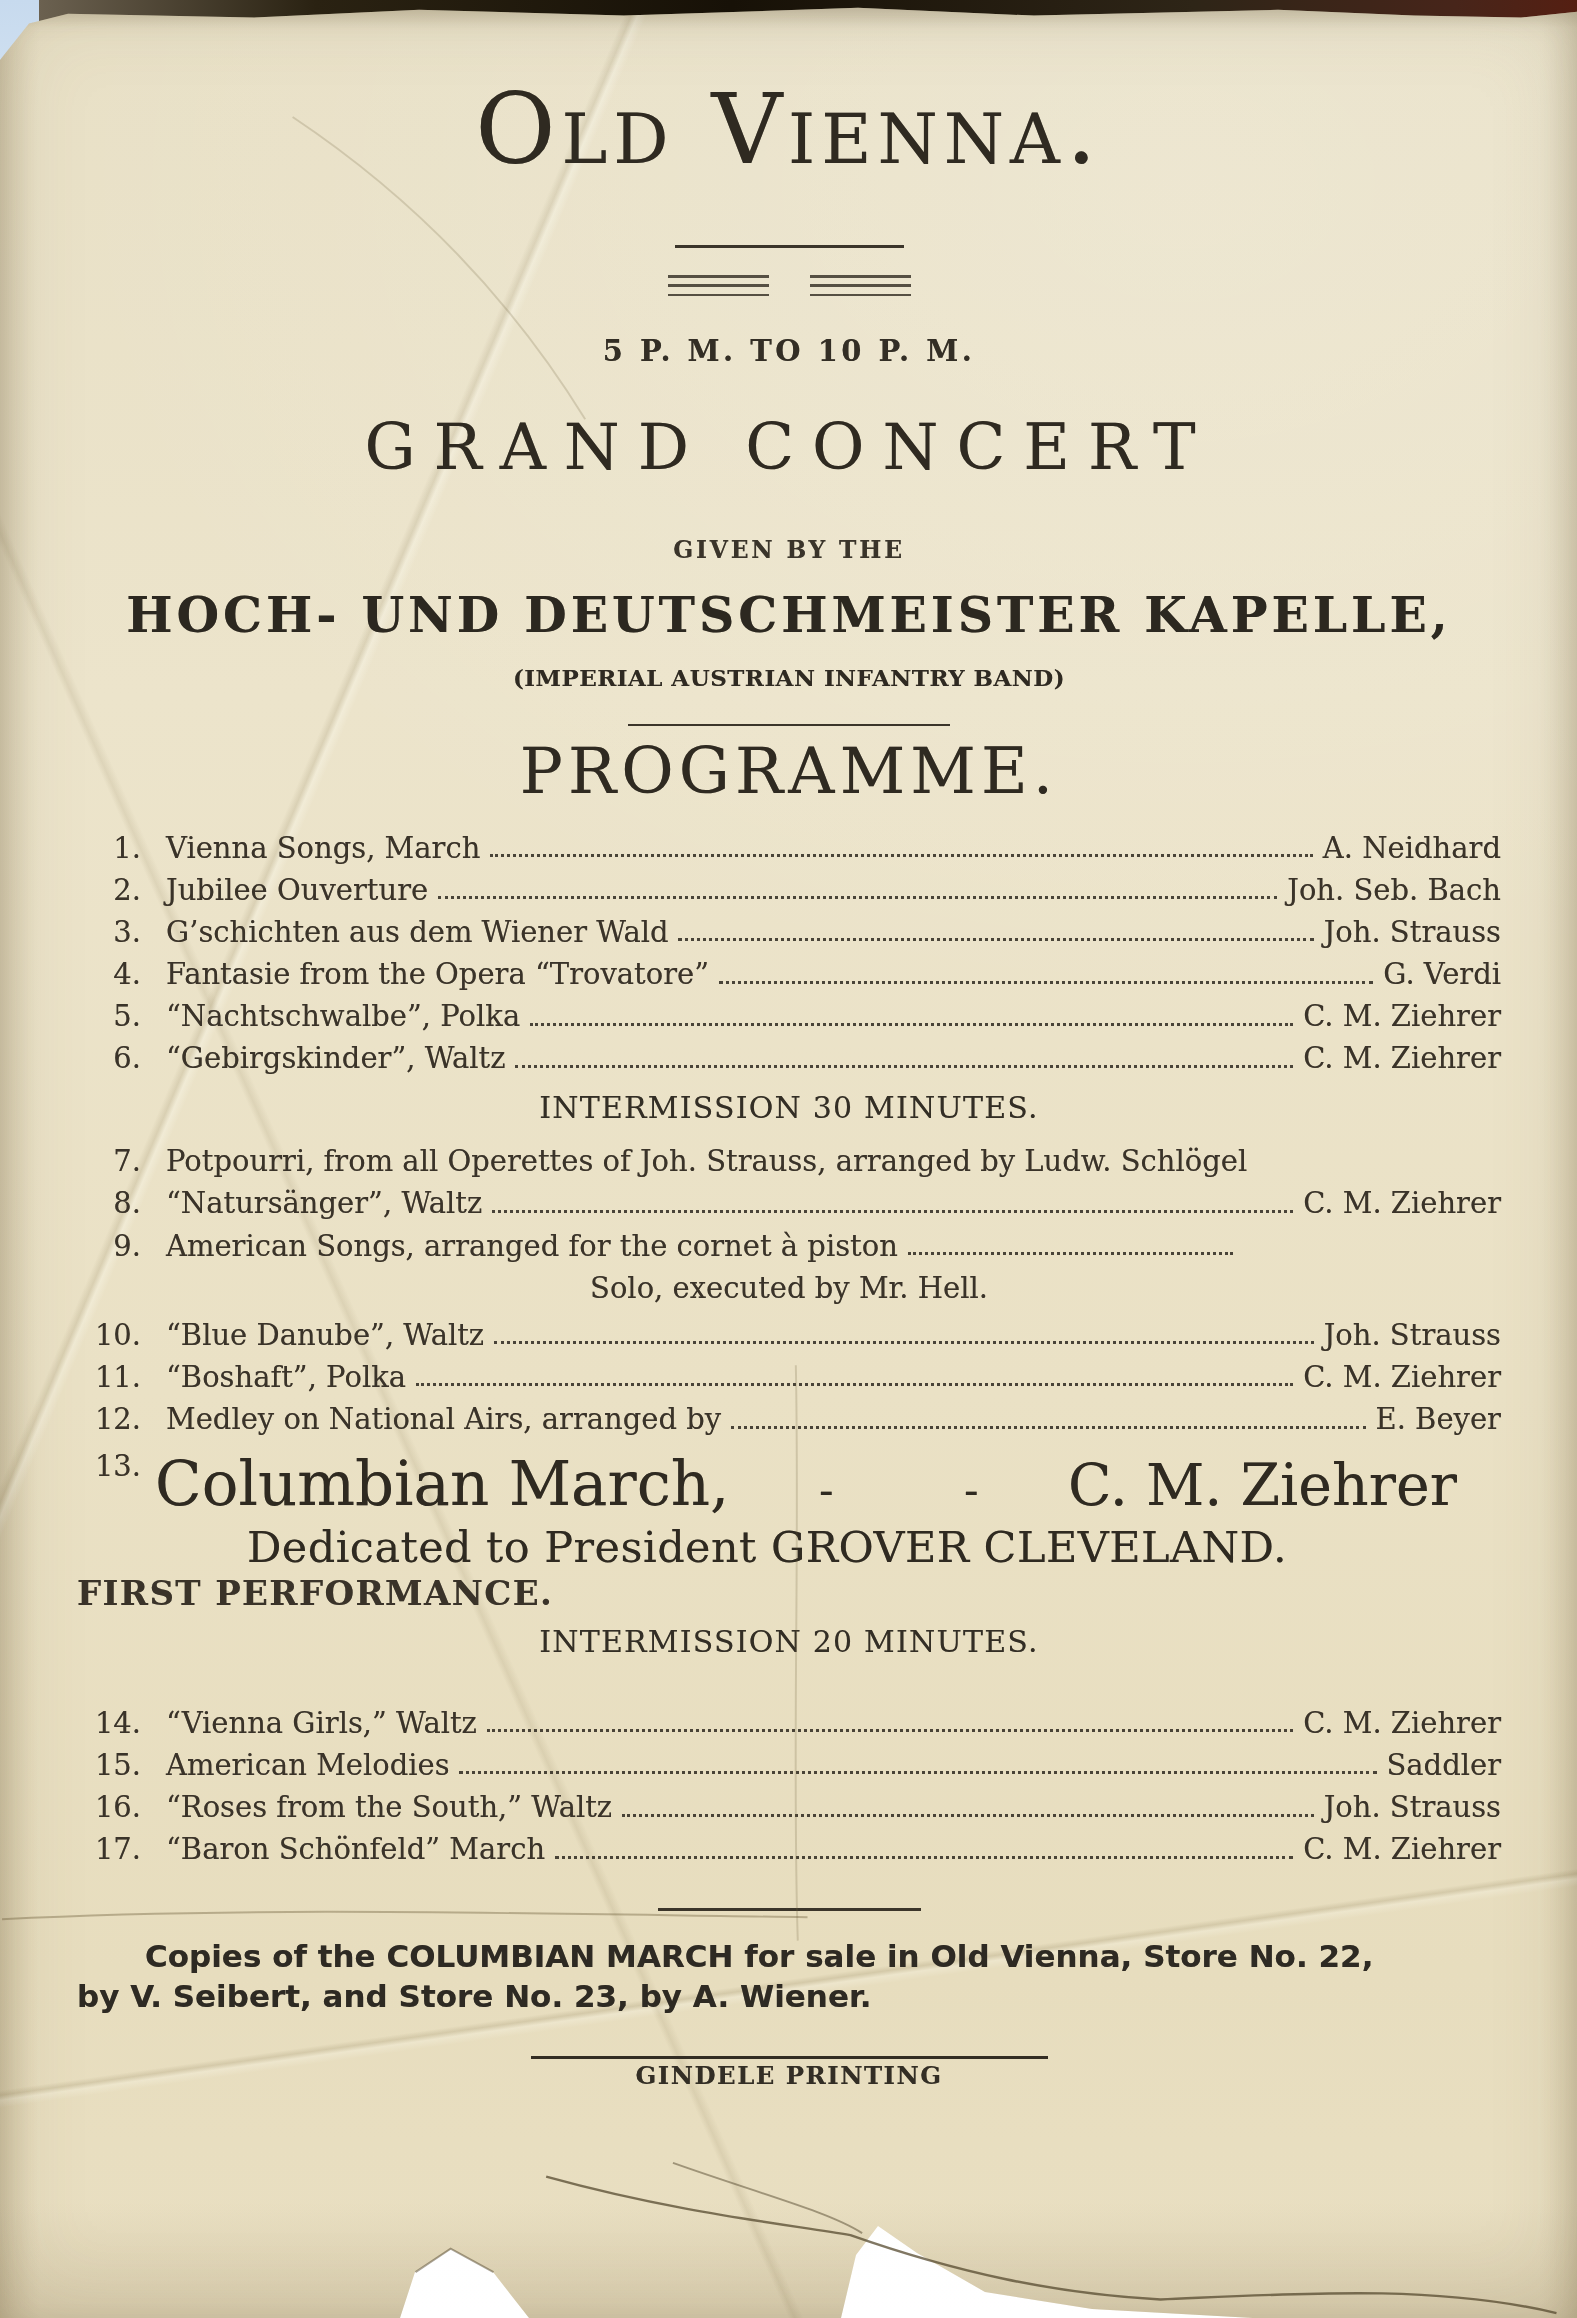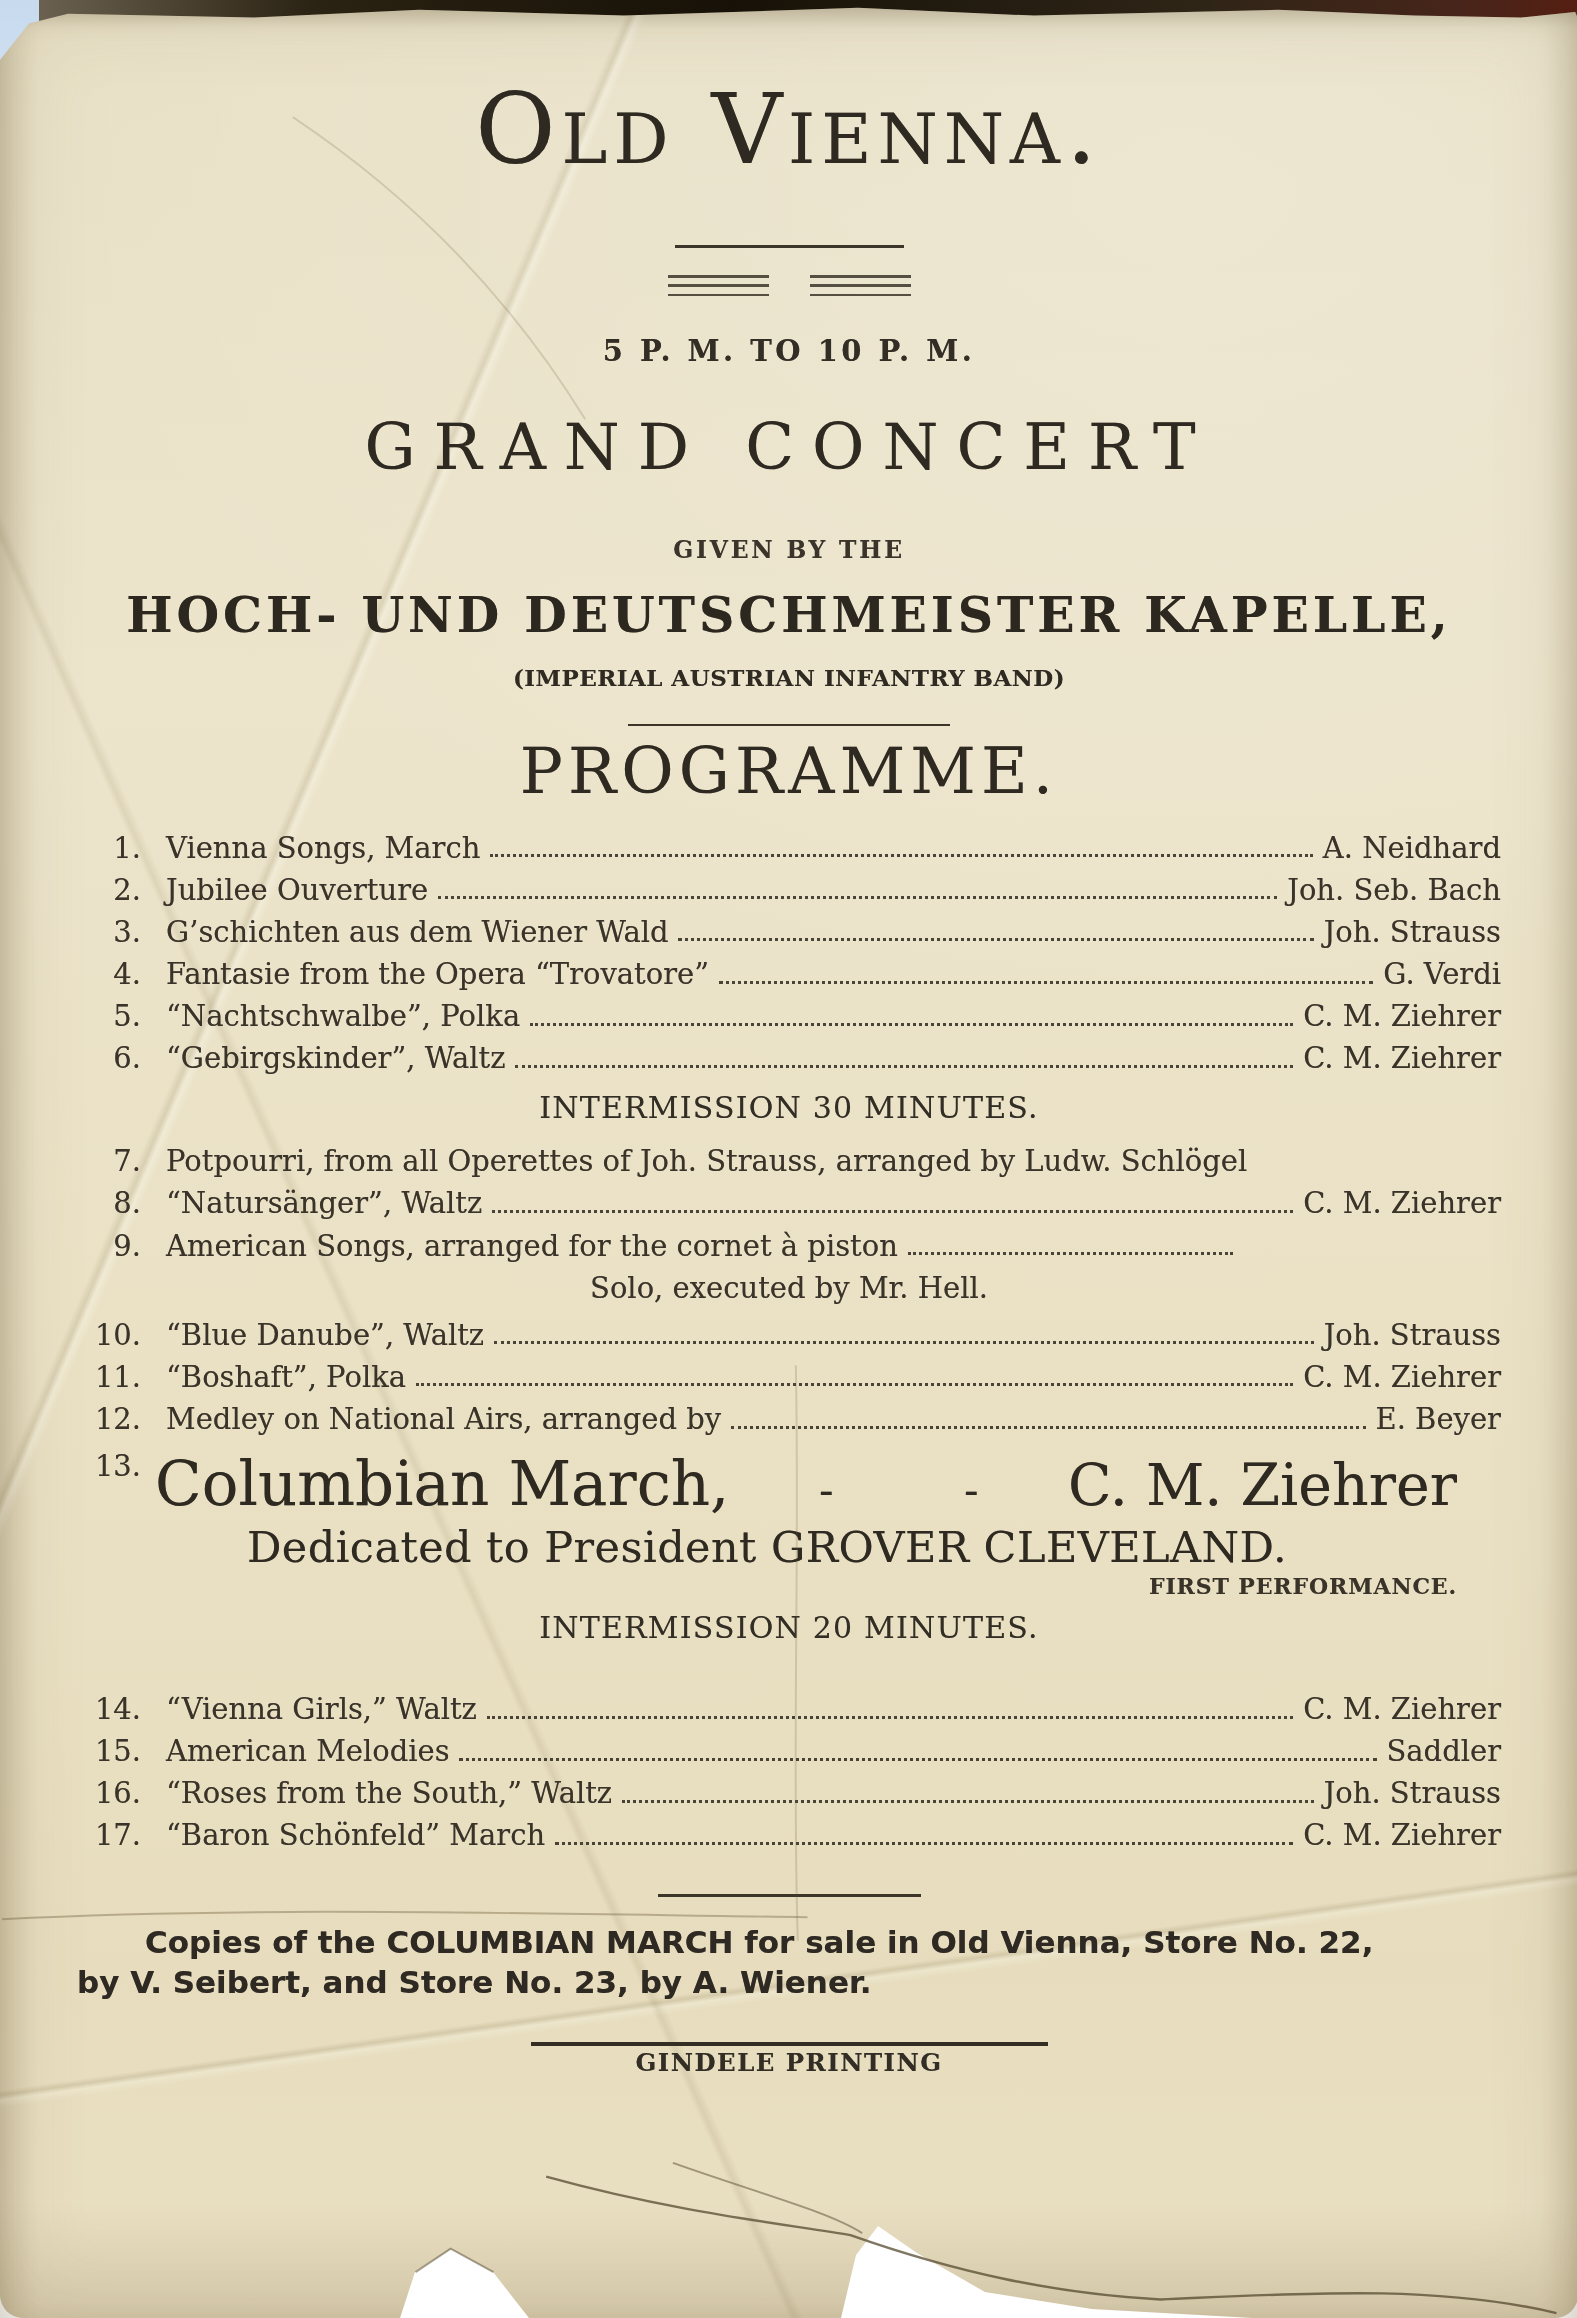--- a/index.html
+++ b/index.html
@@ -12,21 +12,21 @@
     clip-path:polygon(0px 60px,29px 23.4px,68px 13.7px,254px 17.6px,419px 9.8px,624px 15.6px,858px 7.8px,1034px 15.6px,1278px 9.8px,1414px 15.6px,1521px 17.6px,1578px 11.7px,
       1578px 2318px,1253px 2318px,1092px 2309px,985px 2292px,917px 2253px,878px 2226px,856px 2255px,841px 2318px,
       529px 2318px,493px 2272px,451px 2249px,415px 2272px,400px 2318px,0px 2318px);
     background:
       radial-gradient(120% 60% at 75% 8%,rgba(255,255,252,.18),transparent 60%),
       linear-gradient(113deg,transparent 24.6%,rgba(125,110,70,.16) 24.9%,rgba(255,255,245,.30) 25.15%,transparent 25.5%),
       linear-gradient(66deg,transparent 30.2%,rgba(125,110,70,.13) 30.45%,transparent 30.8%),
       linear-gradient(172deg,transparent 82.3%,rgba(125,110,70,.18) 82.5%,rgba(255,255,245,.25) 82.7%,transparent 83%),
       linear-gradient(90deg,rgba(120,100,60,.14),transparent 2.5%,transparent 97.5%,rgba(120,100,60,.12)),
       linear-gradient(180deg,rgba(100,85,50,.22),transparent 1.2%,transparent 95%,rgba(120,100,60,.15)),
-      linear-gradient(180deg,#e8e0c6 0%,#ece4cb 30%,#eae1c5 60%,#e7ddbe 85%,#e9dfc2 100%); border-radius: 23px;}
+      linear-gradient(180deg,#e8e0c6 0%,#ece4cb 30%,#eae1c5 60%,#e7ddbe 85%,#e9dfc2 100%);}
   .paper::after{content:"";position:absolute;inset:0;pointer-events:none;
     box-shadow:inset 0 0 88px rgba(110,95,60,.18),inset 0 13.7px 29px rgba(90,75,45,.20);}
   .overlay-svg{position:absolute;inset:0;z-index:3;pointer-events:none;}
   .sheet-content{position:relative;width:1424px;margin:0 auto;padding-top:78px;}
   .center{text-align:center;}
   
   .ov-title{font-variant:small-caps;font-variant-caps:small-caps;font-size:98px;line-height:1.05;
     letter-spacing:.06em;color:#2f2a21;font-weight:400;}
   .title-rule{width:229px;height:2.9px;margin:64px auto 0;background:#3b352a;}
   .date-row{display:flex;align-items:center;justify-content:center;gap:41px;margin-top:27px;}
@@ -55,21 +55,21 @@
   .intermission.first{margin:15.6px 0 19.5px;}
   .intermission.second{margin:11.7px 0 47px;}
   
   .feature{margin-top:13.7px;padding-right:44px;}
   .feature-row{display:flex;align-items:baseline;}
   .feature-row .fnum{flex:0 0 64px;text-align:right;margin-right:14px;font-size:29px;align-self:flex-start;}
   .feature-row .ftitle{font-size:61px;line-height:1.1;color:#2f2a21;}
   .feature-row .fdash{flex:1 1 auto;text-align:center;font-size:43px;word-spacing:117px;color:#2f2a21;}
   .feature-row .fcomposer{font-size:57px;line-height:1.1;color:#2f2a21;}
   .dedication{margin-top:5.9px;text-align:center;font-size:43px;letter-spacing:.01em;color:#2f2a21;}
-  .subnote{margin-top:2px;text-align:right;font-size:22px;font-weight:700;letter-spacing:.04em;}
+  .subnote{margin-top:2px;text-align:left;font-size:34px;font-weight:700;letter-spacing:.04em;}
   
   .footer-rule{width:263px;height:3.4px;margin:41px auto 0;background:#3b352a;}
   .sale-notice{margin-top:25px;font-family:"DejaVu Sans","Liberation Sans",sans-serif;
     font-weight:700;font-size:31px;line-height:1.3;color:#2e2a23;}
   .sale-notice .l1{padding-left:68px;}
   .printer-rule{width:517px;height:3.9px;margin:39px auto 0;background:#332d23;}
   .printer{margin-top:2px;text-align:center;font-size:24.4px;font-weight:700;letter-spacing:.06em;color:#332e25;}
   .ink{text-shadow:0 0 0.6px rgba(58,51,41,.5);}
 </style>
 </head>

